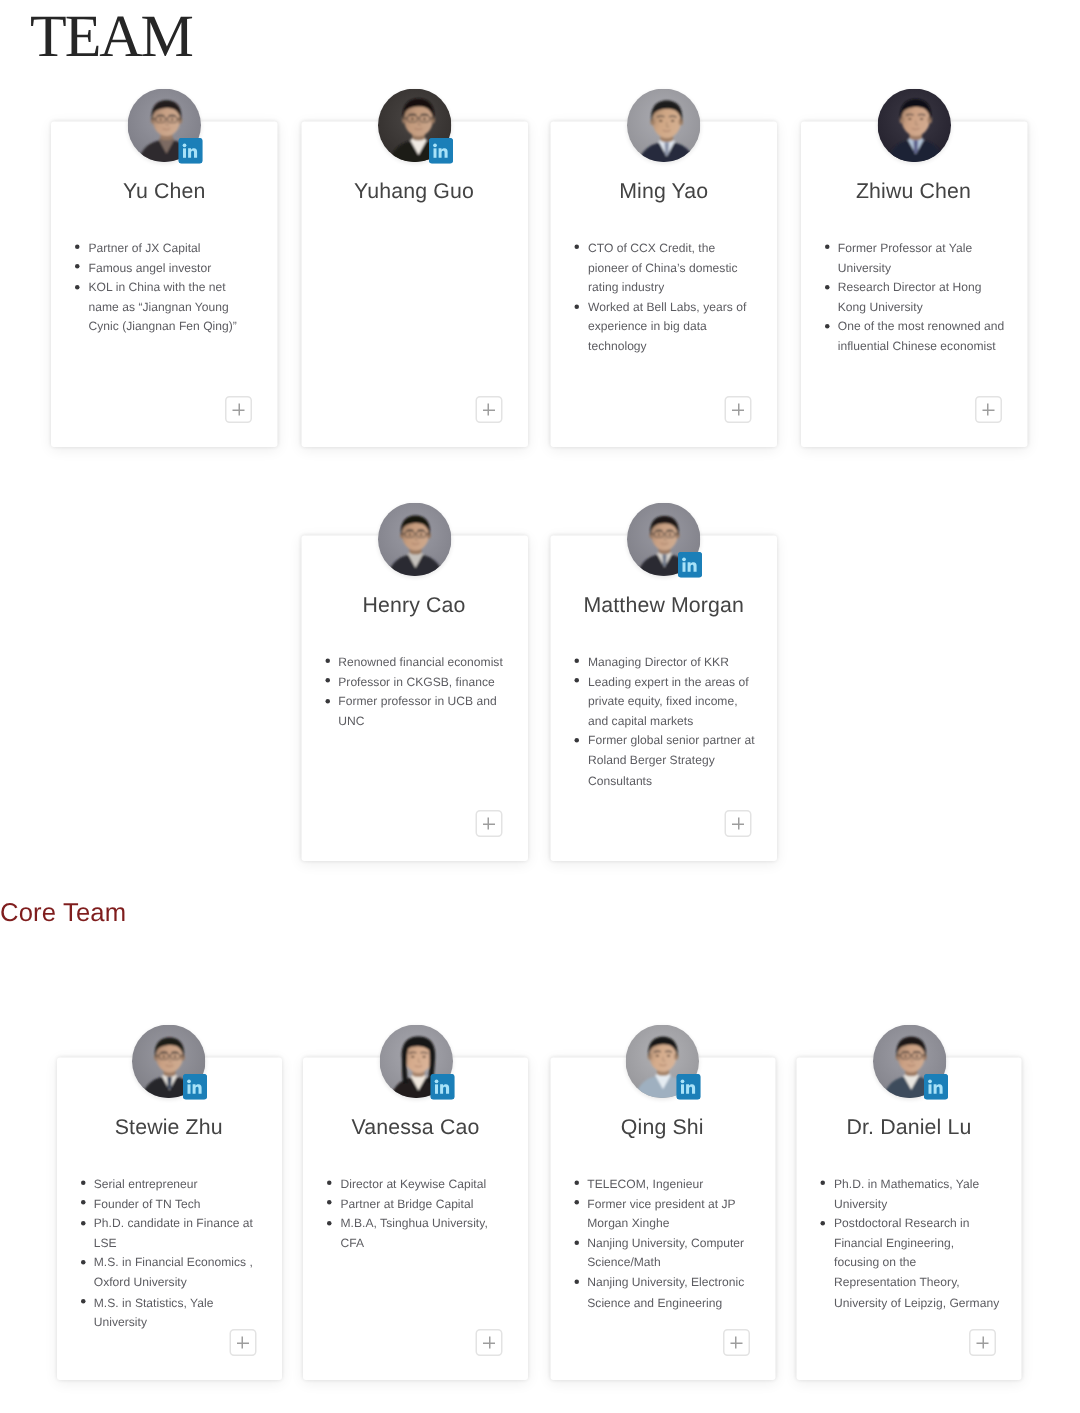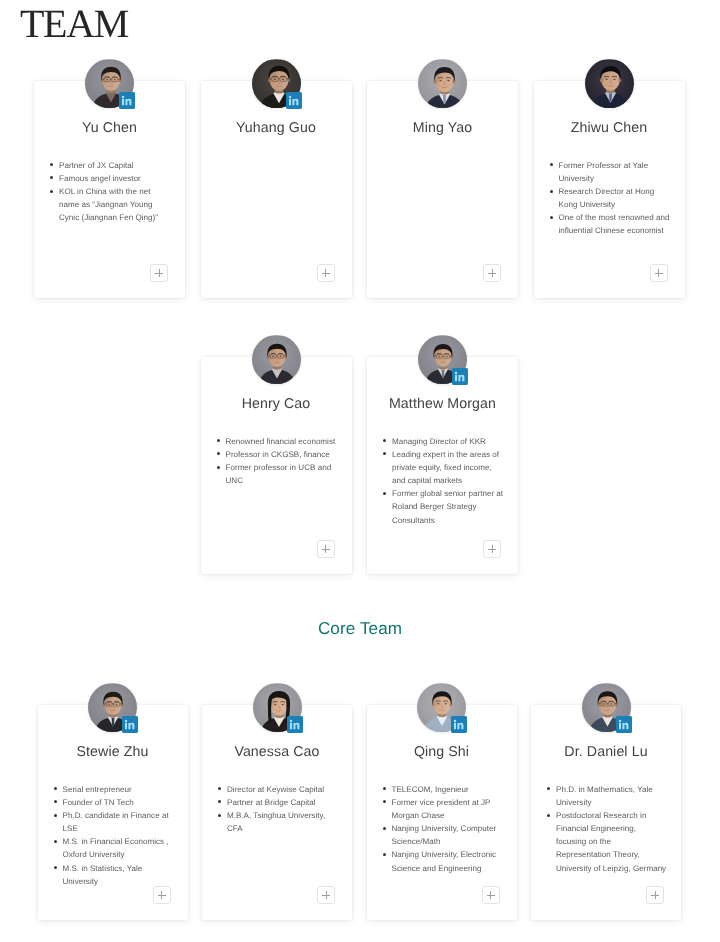--- a/index.html
+++ b/index.html
@@ -105,25 +105,23 @@
   .plus-btn i {
     position:absolute;
     background:#9d9d9d;
     display:block;
   }
   .plus-btn i.h { left:4px; width:8px; top:7.5px; height:1px; }
   .plus-btn i.v { top:4px; height:8px; left:7.5px; width:1px; }
   .section-title {
     position:absolute;
     left:0; right:0;
-    text-align:center;
     font-size:17.1px;
-    color:#0f766e;
+    color:#7f1d1d;
     letter-spacing:0.1px;
-    margin-top:20px;
   }
 </style>
 </head>
 <body>
 
 <div id="stage">
   <div class="page-title">TEAM</div>
   <div class="section-title" style="top: 599px;">Core Team</div>
   <div id="cards-layer">
       <div class="card" style="left: 34px; top: 81px; width: 151px; height: 217px;">
@@ -287,20 +285,32 @@
                 <path d="M28.3 18.15 q2.3 -0.75 4.4 0.25" stroke="#373535" stroke-width="0.9" fill="none" stroke-linecap="round" opacity="0.8"></path>
                 <ellipse cx="22.5" cy="21.0" rx="1.15" ry="0.72" fill="#4d392c" opacity="0.85"></ellipse>
                 <ellipse cx="30.5" cy="21.0" rx="1.15" ry="0.72" fill="#4d392c" opacity="0.85"></ellipse>
                 <path d="M26.5 22.2 v2.6 q0.9 0.6 1.5 0.15" stroke="#a18167" stroke-width="0.7" fill="none" stroke-linecap="round" opacity="0.75"></path>
                 <path d="M24.1 27.6 q2.4 1.2 4.8 0" stroke="#8b5c4a" stroke-width="0.62" fill="none" stroke-linecap="round" opacity="0.6"></path>
               </g>
             </svg>
           </span>
         </div>
         <div class="card-name">Ming Yao</div>
+        <ul class="bullets">
+          <li>
+            <span class="bline">CTO of CCX Credit, the</span>
+            <span class="bline">pioneer of China’s domestic</span>
+            <span class="bline">rating industry</span>
+          </li>
+          <li>
+            <span class="bline">Worked at Bell Labs, years of</span>
+            <span class="bline">experience in big data</span>
+            <span class="bline">technology</span>
+          </li>
+        </ul>
         <button class="plus-btn" style="left: 116px; top: 183px;">
           <i class="h"></i>
           <i class="v"></i>
         </button>
       </div>
       <div class="card" style="left: 533.5px; top: 81px; width: 151px; height: 217px;">
         <div class="avatar-wrap">
           <span class="avatar">
             <svg viewBox="0 0 49 49">
               <defs>
@@ -680,21 +690,21 @@
             </svg>
           </a>
         </div>
         <div class="card-name">Qing Shi</div>
         <ul class="bullets">
           <li>
             <span class="bline">TELECOM, Ingenieur</span>
           </li>
           <li>
             <span class="bline">Former vice president at JP</span>
-            <span class="bline">Morgan Chase</span>
+            <span class="bline">Morgan Xinghe</span>
           </li>
           <li>
             <span class="bline">Nanjing University, Computer</span>
             <span class="bline">Science/Math</span>
           </li>
           <li>
             <span class="bline">Nanjing University, Electronic</span>
             <span class="bline">Science and Engineering</span>
           </li>
         </ul>

